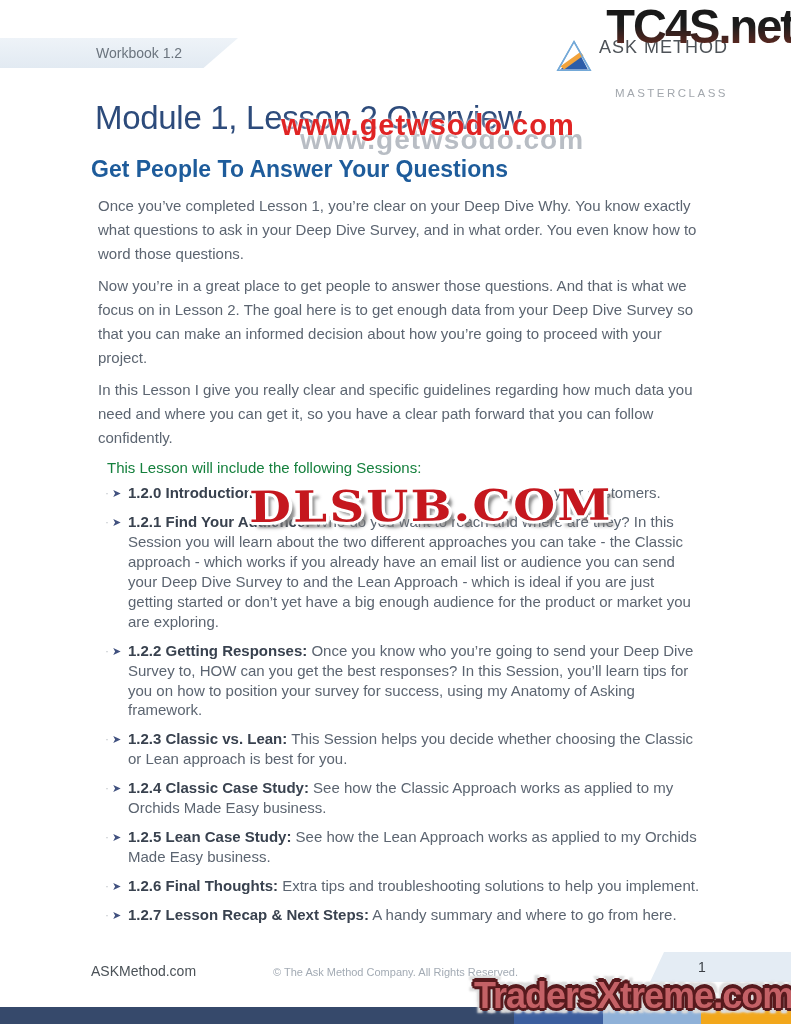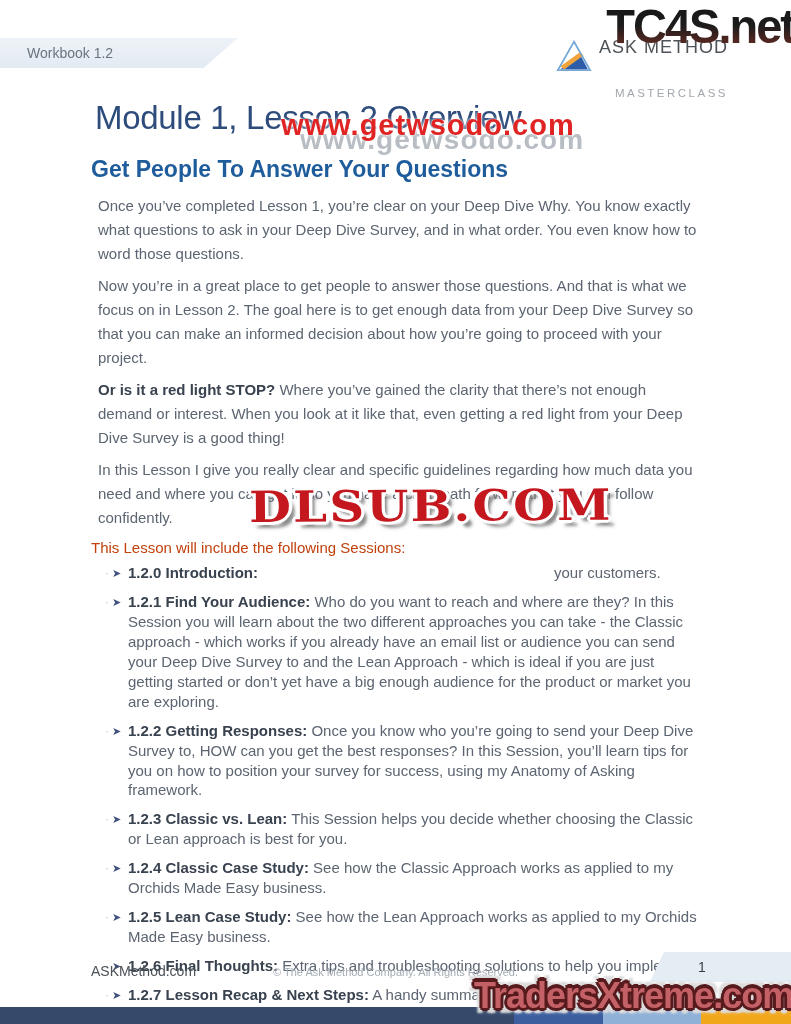--- a/index.html
+++ b/index.html
@@ -8,21 +8,21 @@
     background:#ffffff;font-family:"Liberation Sans",sans-serif;
   }
   
   .workbook-banner{
     position:absolute;left:0;top:38px;width:238px;height:30px;
     background:linear-gradient(180deg,#eef3f8,#e2eaf2);
     clip-path:polygon(0 0,100% 0,85.5% 100%,0 100%);
     display:flex;align-items:center;
     font-size:14px;color:#6b747e;
   }
-  .workbook-banner span{padding-left:27px;}
+  .workbook-banner span{padding-left:96px;}
   .logo{position:absolute;left:556px;top:37px;display:flex;align-items:flex-start;}
   .logo svg{display:block;margin-top:2px;}
   .logo-text{display:flex;flex-direction:column;align-items:flex-end;margin-left:7px;gap:29px;}
   .logo-title{font-size:18px;letter-spacing:1px;color:#4e5358;font-weight:400;line-height:20px;}
   .logo-sub{font-size:11.5px;letter-spacing:2.5px;color:#a2a7ad;line-height:15px;}
   
   .wm-tc4s{
     position:absolute;top:1px;right:-3px;z-index:30;
     font-size:47px;font-weight:bold;letter-spacing:-2px;line-height:1;
     transform:scaleY(1.04);transform-origin:top right;
@@ -64,21 +64,21 @@
   .doc-title{
     font-size:33px;font-weight:normal;color:#2d4b7b;line-height:1.1;
     margin:0 0 20px 4px;letter-spacing:-.3px;
   }
   .doc-subtitle{
     font-size:23px;font-weight:bold;color:#1e5c9b;line-height:1.15;
     margin:0 0 11px 0;
   }
   .para{font-size:15px;line-height:24px;color:#5c6571;margin:0 0 8px 7px;}
   .para .lead{font-weight:bold;color:#39424f;}
-  .list-intro{font-size:15px;line-height:19.6px;color:#c2410c;margin:2px 0 6px 0;}
+  .list-intro{font-size:15px;line-height:19.6px;color:#15803d;margin:2px 0 6px 16px;}
   .sessions{margin:0;padding:0;list-style:none;}
   .session{display:flex;margin:0 0 9px 0;}
   .marker{flex:0 0 37px;padding-left:14px;box-sizing:border-box;
     font-size:11px;line-height:20px;white-space:nowrap;}
   .marker .dot{color:#c0c5ca;margin-right:3px;font-size:12px;}
   .marker .arrow{color:#41517f;}
   .session-body{flex:1;font-size:15px;line-height:19.9px;color:#5c6571;}
   .session-body .lead{font-weight:bold;color:#39424f;}
   .hidden-gap{display:inline-block;width:296px;height:1px;}
   
@@ -120,21 +120,20 @@
       <span class="logo-sub">MASTERCLASS</span>
     </span>
   </div>
 
   <div class="main">
     <h1 class="doc-title">Module 1, Lesson 2 Overview</h1>
     <h2 class="doc-subtitle">Get People To Answer Your Questions</h2>
 
     <p class="para"><span class="lead"></span><span>Once you’ve completed Lesson 1, you’re clear on your Deep Dive Why. You know exactly what questions to ask in your Deep Dive Survey, and in what order. You even know how to word those questions.</span></p>
     <p class="para"><span class="lead"></span><span>Now you’re in a great place to get people to answer those questions. And that is what we focus on in Lesson 2.  The goal here is to get enough data from your Deep Dive Survey so that you can make an informed decision about how you’re going to proceed with your project.</span></p>
-    <p class="para"><span class="lead">Or is it a red light STOP?</span><span> Where you’ve gained the clarity that there’s not enough demand or interest. When you look at it like that, even getting a red light from your Deep Dive Survey is a good thing!</span></p>
     <p class="para"><span class="lead"></span><span>In this Lesson I give you really clear and specific guidelines regarding how much data you need and where you can get it, so you have a clear path forward that you can follow confidently.</span></p>
 
     <p class="list-intro">This Lesson will include the following Sessions:</p>
 
     <ul class="sessions">
       <li class="session">
         <span class="marker"><span class="dot">·</span><span class="arrow">➤</span></span>
         <span class="session-body"><span class="lead">1.2.0 Introduction:</span><span class="hidden-gap"></span><span>your customers.</span></span>
       </li>
       <li class="session">

